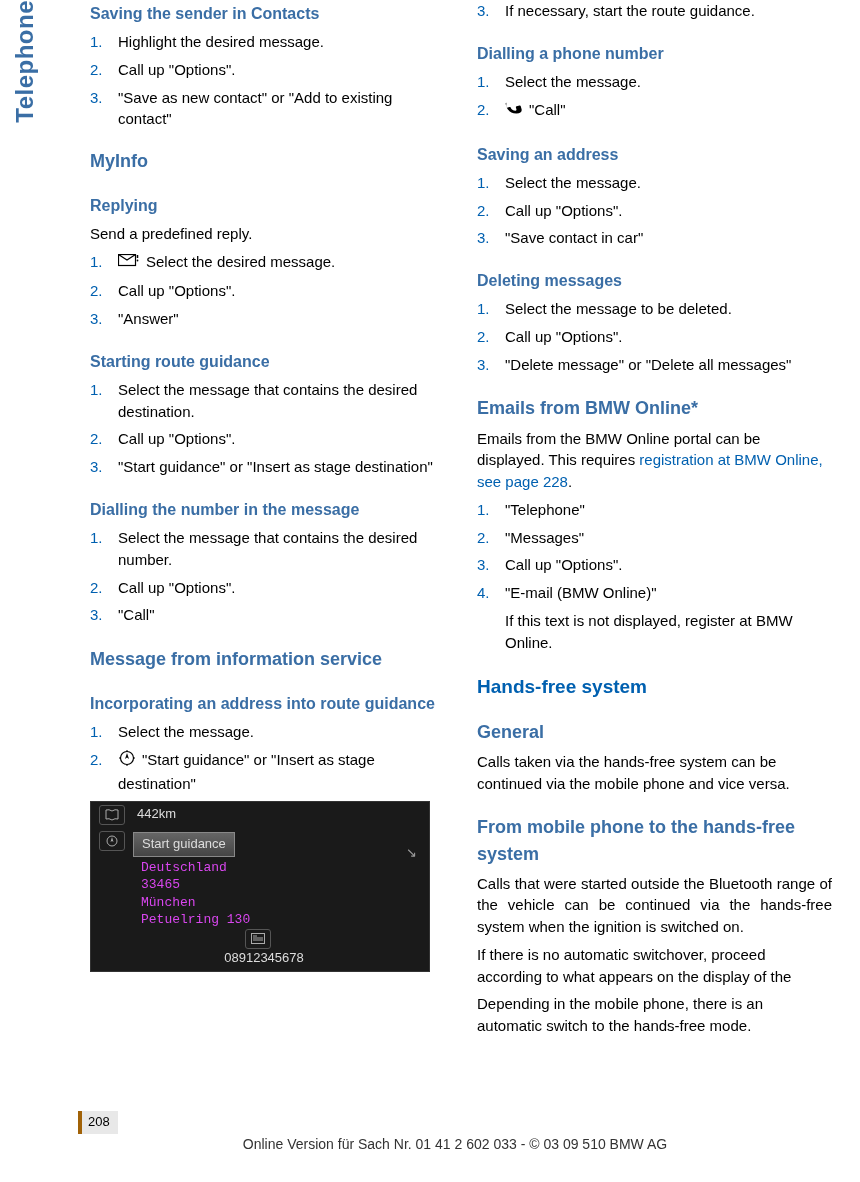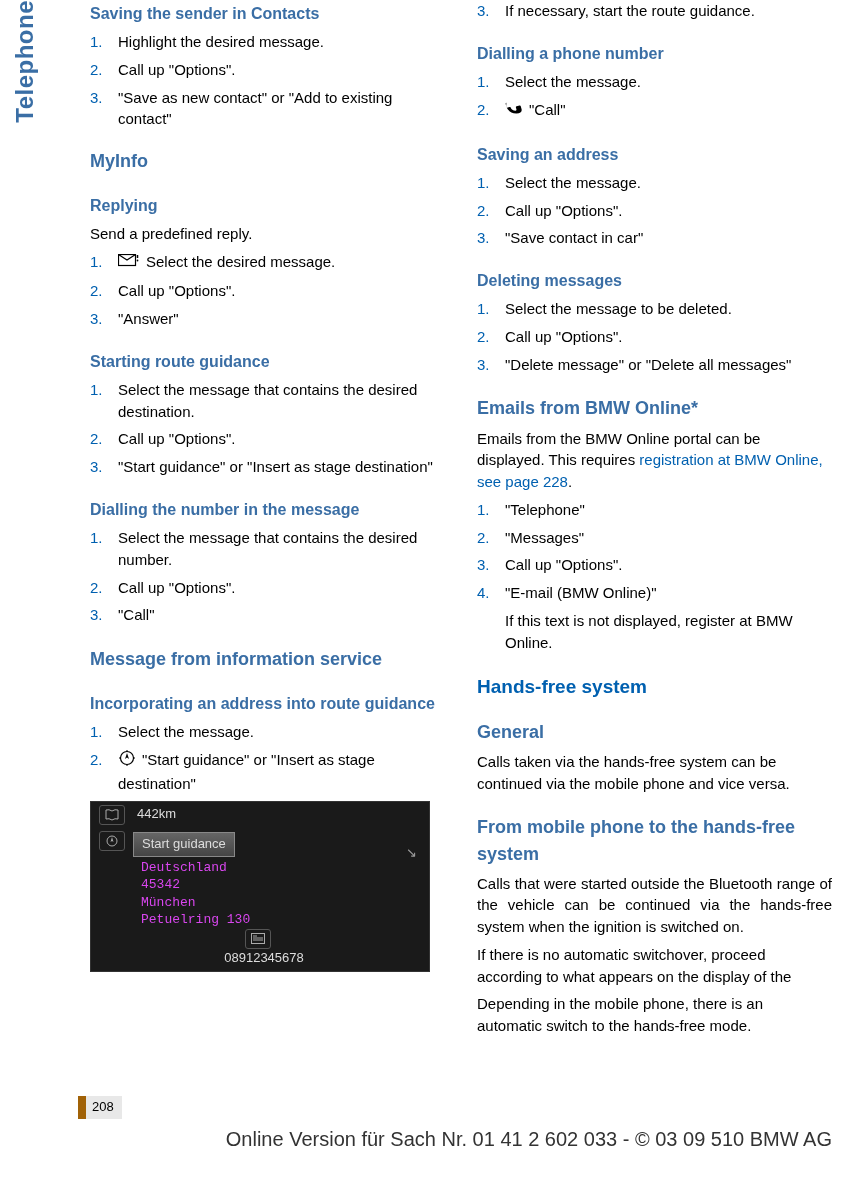--- a/index.html
+++ b/index.html
@@ -143,28 +143,27 @@
     }
     .footer {
       position: absolute;
       bottom: 28px;
       left: 78px;
       right: 28px;
     }
     .page-num {
       display: inline-block;
       background: #e8e8e8;
-      border-left: 8px solid #a16207;
+      border-left: 4px solid #a16207;
       padding: 2px 8px 2px 6px;
       font-size: 13px;
-      margin-bottom: 6px;
     }
     .footer-line {
-      text-align: right;
-      font-size: 20px;
+      text-align: center;
+      font-size: 14px;
       color: #333;
     }
     .section-gap { margin-top: 20px; }
   </style>
 </head>
 <body>
 
 <div class="side-tab">Telephone</div>
 
 <div class="page-content">
@@ -245,21 +244,21 @@
           <svg width="14" height="14" viewBox="0 0 14 14">
               <circle cx="7" cy="7" r="5" fill="none" stroke="#aaa" stroke-width="1"></circle>
               <polygon points="7,3 8.5,8 7,7 5.5,8" fill="#aaa"></polygon>
             </svg>
         </span>
       </div>
       <div style="margin-top:-22px; margin-bottom:2px;">
         <span class="ss-highlight">Start guidance</span>
       </div>
       <div class="ss-detail">Deutschland</div>
-      <div class="ss-detail">45342</div>
+      <div class="ss-detail">33465</div>
       <div class="ss-detail">München</div>
       <div class="ss-detail">Petuelring 130</div>
       <div class="ss-row" style="padding-top:0;flex-direction:column;">
         <span class="ss-icon">
           <svg width="14" height="11" viewBox="0 0 14 11">
               <rect x="0.5" y="0.5" width="13" height="10" fill="none" stroke="#aaa" stroke-width="1"></rect>
               <line x1="2" y1="3" x2="6" y2="3" stroke="#aaa"></line>
               <line x1="2" y1="5" x2="12" y2="5" stroke="#aaa"></line>
               <line x1="2" y1="7" x2="12" y2="7" stroke="#aaa"></line>
             </svg>

